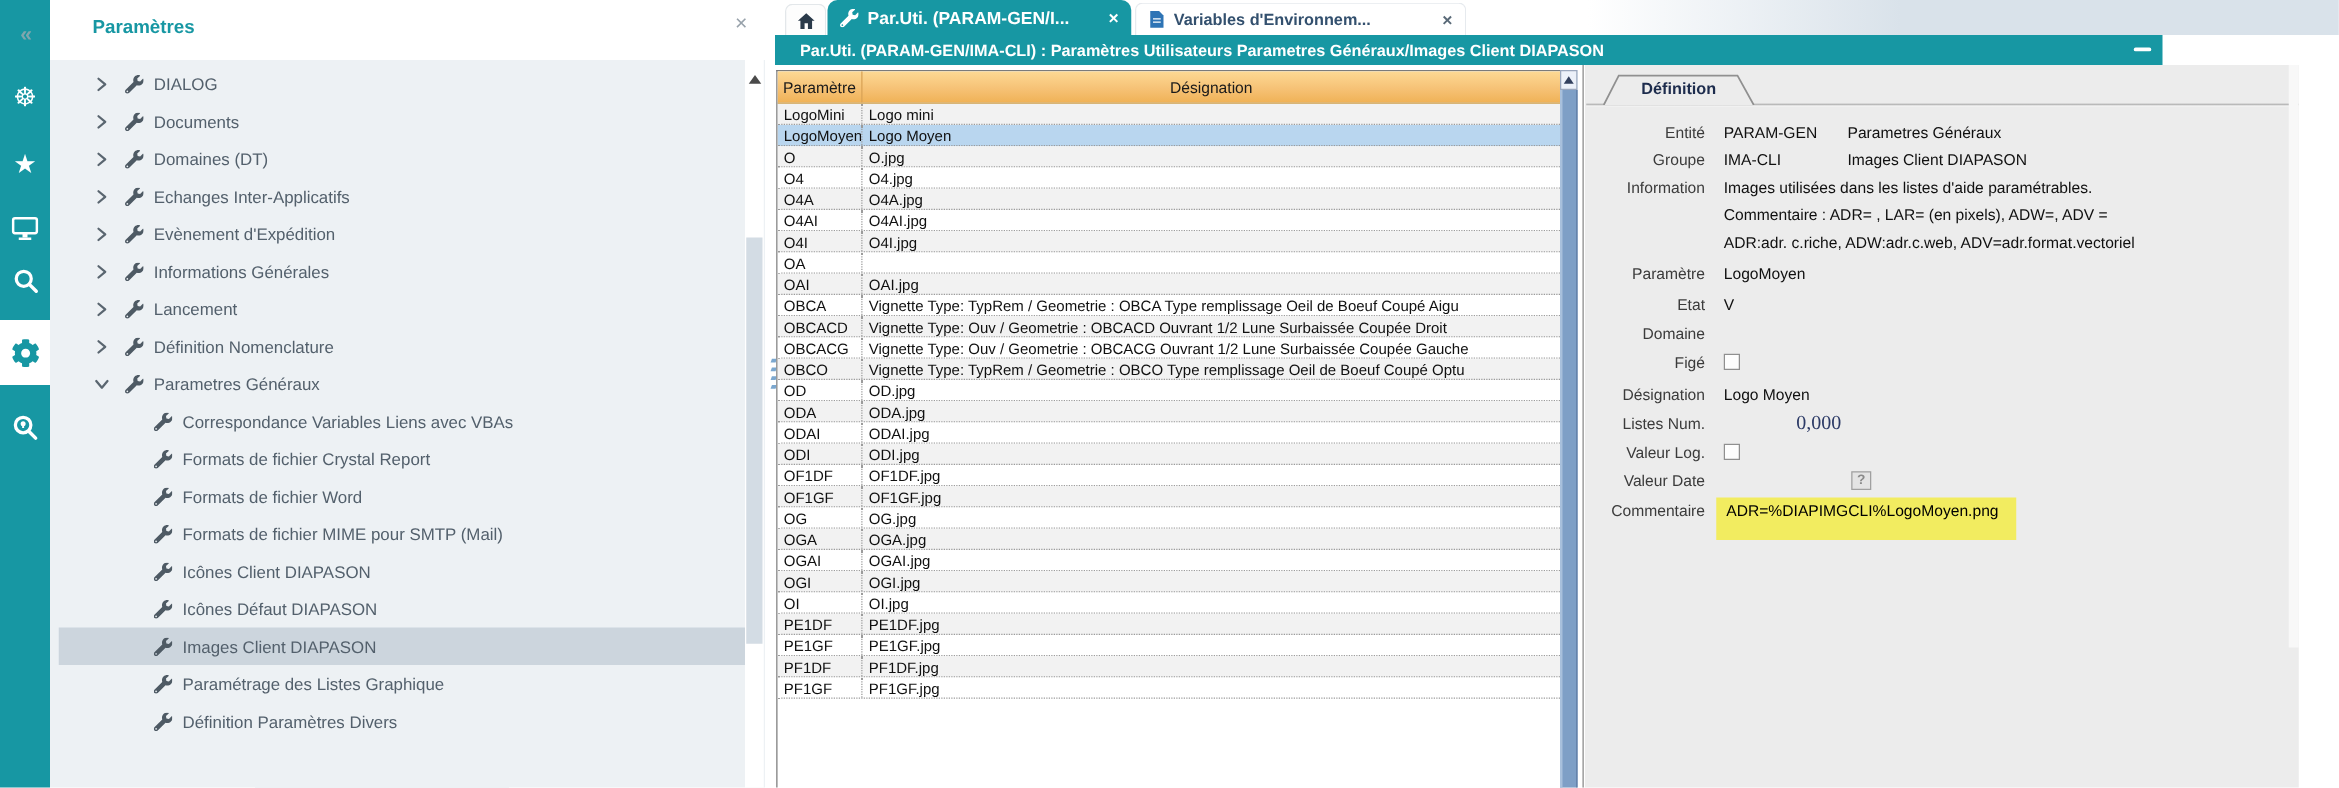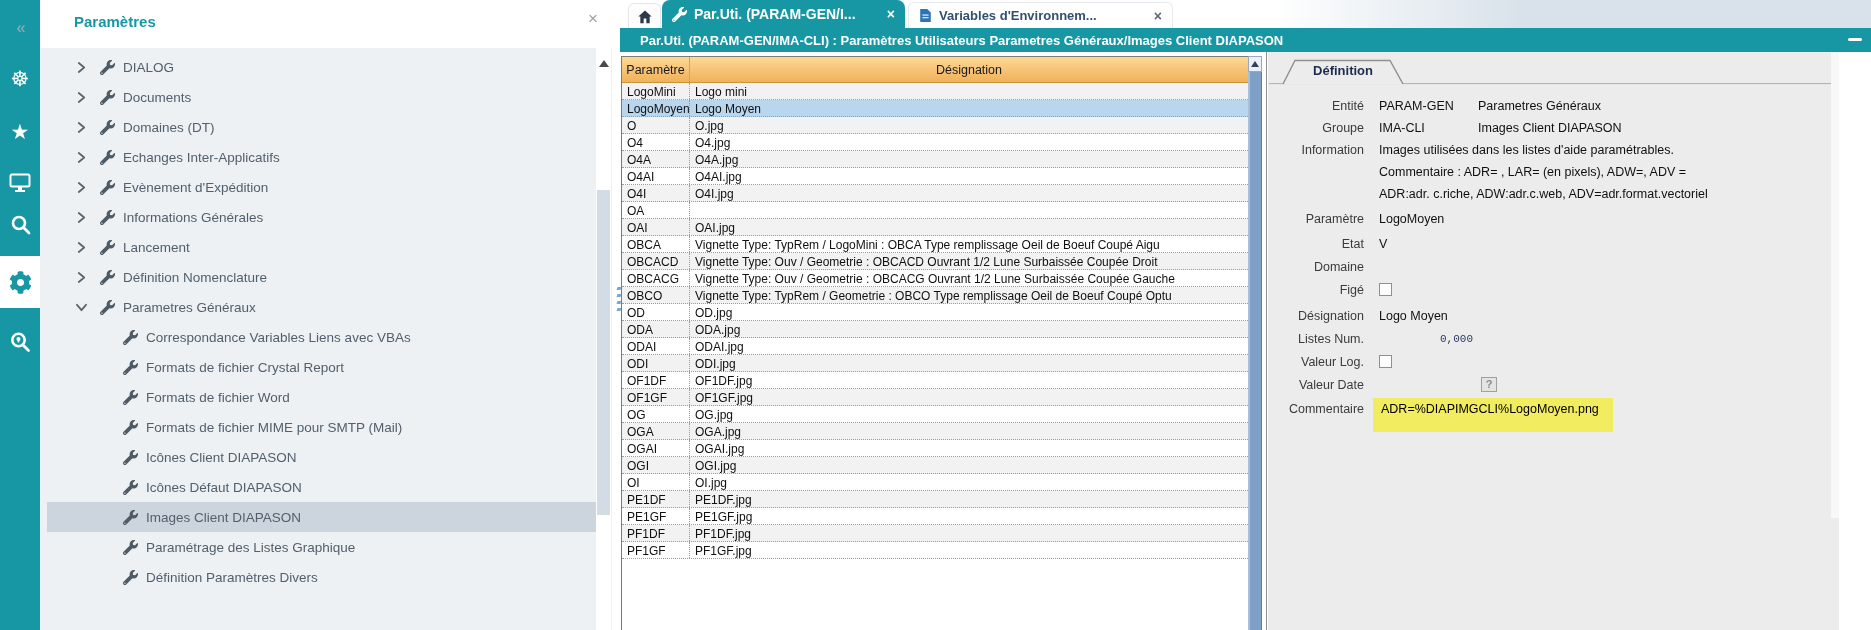--- a/index.html
+++ b/index.html
@@ -45,21 +45,21 @@
   #tab-active { position:absolute; left:42px; top:0; width:243px; height:28px; background:#1797a3;
     border-radius:8px 8px 0 0; display:flex; align-items:center; color:#fff; padding:0 10px; }
   #tab-active .tab-label { font-size:14px; font-weight:bold; white-space:nowrap; overflow:hidden; flex:1; }
   #tab-active .wrench { color:#fff; margin-right:7px; }
   .tab-close { font-size:14px; font-weight:bold; margin-left:8px; }
   #tab-env { position:absolute; left:288px; top:2px; width:265px; height:26px; background:#fff;
     border:1px solid #e6eaee; border-bottom:none; border-radius:6px 6px 0 0;
     display:flex; align-items:center; color:#33506e; padding:0 10px; }
   #tab-env .tab-label { font-size:13px; font-weight:bold; white-space:nowrap; overflow:hidden; flex:1; }
   #tab-env .tab-close { color:#5a6a78; }
-  #titlebar { position:absolute; left:0; top:28px; width:1251px; height:24px; background:#1797a3;
+  #titlebar { position:absolute; left:0; top:28px; width:1110px; height:24px; background:#1797a3;
     display:flex; align-items:center; }
   #titlebar-text { margin-left:20px; color:#fff; font-size:13px; font-weight:bold; white-space:nowrap; }
   #titlebar-dash { position:absolute; right:9px; top:10px; width:14px; height:3px; background:#fff; border-radius:2px; }
 
   
   #grid { position:absolute; left:1px; top:56px; width:627px; height:574px;
     border-left:1px solid #7b7b7b; border-top:1px solid #7b7b7b; background:#fff; overflow:hidden; }
   #grid-header { display:flex; height:26px; background:linear-gradient(#fdd994,#f6c276 55%,#f0b257);
     border-bottom:1px solid #c9963f; font-size:12.5px; color:#1a1a1a; }
   #grid-header .hc { display:flex; align-items:center; justify-content:center; }
@@ -87,21 +87,21 @@
   #def-tabline { position:absolute; left:2px; top:31px; right:0; height:2px;
     background:linear-gradient(#9c9c9c,#ffffff); }
   #def-tab { position:absolute; left:15px; top:7px; width:122px; height:25px; }
   #def-tab-label { position:absolute; left:0; top:4px; width:122px; text-align:center;
     font-size:13px; font-weight:bold; color:#1d2c4d; }
   .def-row { position:absolute; left:0; height:18px; line-height:18px; font-size:12.5px; }
   .def-label { position:absolute; left:0; width:97px; text-align:right; color:#3b3b3b; }
   .def-val { position:absolute; left:112px; color:#101010; white-space:nowrap; }
   .def-val2 { position:absolute; left:211px; color:#101010; white-space:nowrap; }
   .def-num { position:absolute; left:112px; width:94px; text-align:right;
-    font-family:Liberation Mono, monospace; font-size:11px; color:#2c3a66; }
+    font-family:Liberation Serif, serif; font-size:16px; color:#2c3a66; }
   .def-check { position:absolute; left:112px; top:2px; width:13px; height:13px; background:#fdfdfd; border:1px solid #8f8f8f; }
   #def-qbtn { position:absolute; left:214px; top:1px; width:16px; height:15px; background:#e4e4e4;
     border:1px solid #a0a0a0; color:#8a8a8a; font-size:11px; font-weight:bold; text-align:center; line-height:13px; }
   #def-comment-val { position:absolute; left:106px; top:-2px; background:#f2ec60; color:#000;
     padding:2px 14px 14px 8px; font-size:12.5px; white-space:nowrap; }
   #def-right-strip { position:absolute; right:0; top:0; width:8px; height:466px; background:#f8f8f8; }
 
   svg.ic { display:block; }
 </style>
 </head>
@@ -400,21 +400,21 @@
   </div>
         <div class="trow">
     <div class="tc c1">OA</div>
   </div>
         <div class="trow">
     <div class="tc c1">OAI</div>
     <div class="tc c2">OAI.jpg</div>
   </div>
         <div class="trow">
     <div class="tc c1">OBCA</div>
-    <div class="tc c2">Vignette Type: TypRem / LogoMini : OBCA Type remplissage Oeil de Boeuf Coupé Aigu</div>
+    <div class="tc c2">Vignette Type: TypRem / Geometrie : OBCA Type remplissage Oeil de Boeuf Coupé Aigu</div>
   </div>
         <div class="trow">
     <div class="tc c1">OBCACD</div>
     <div class="tc c2">Vignette Type: Ouv / Geometrie : OBCACD Ouvrant 1/2 Lune Surbaissée Coupée Droit</div>
   </div>
         <div class="trow">
     <div class="tc c1">OBCACG</div>
     <div class="tc c2">Vignette Type: Ouv / Geometrie : OBCACG Ouvrant 1/2 Lune Surbaissée Coupée Gauche</div>
   </div>
         <div class="trow">

